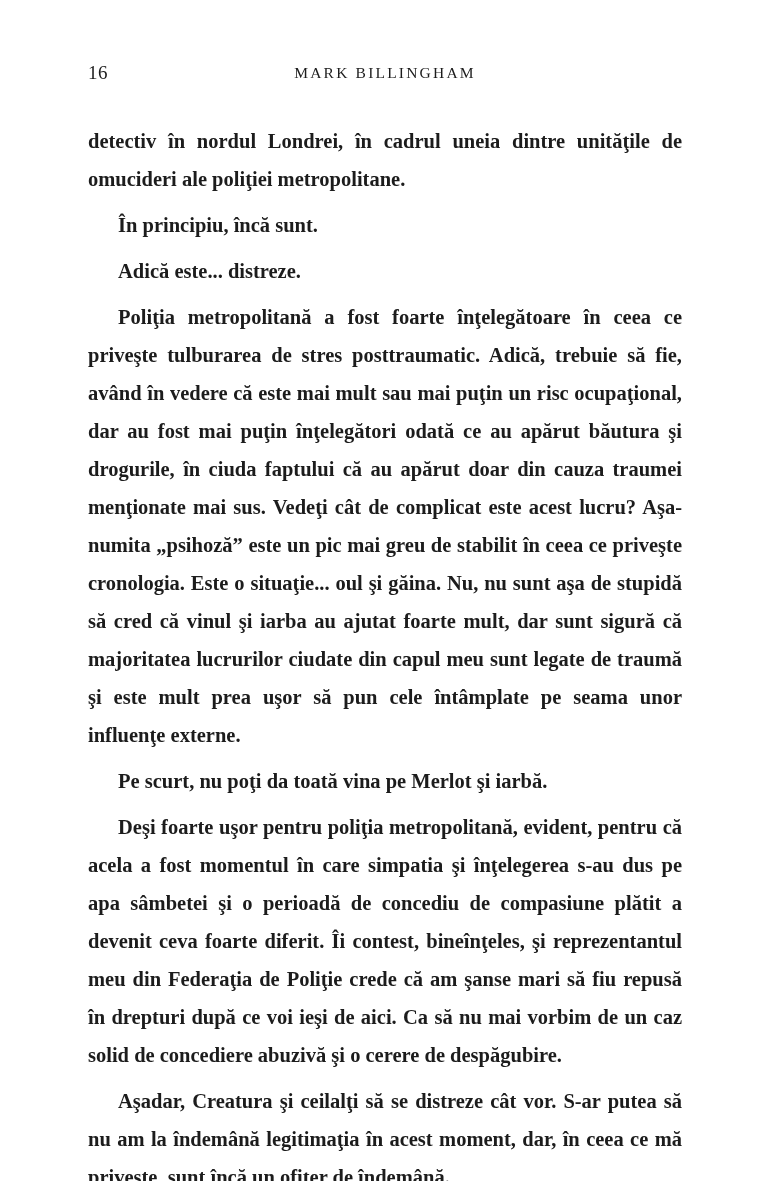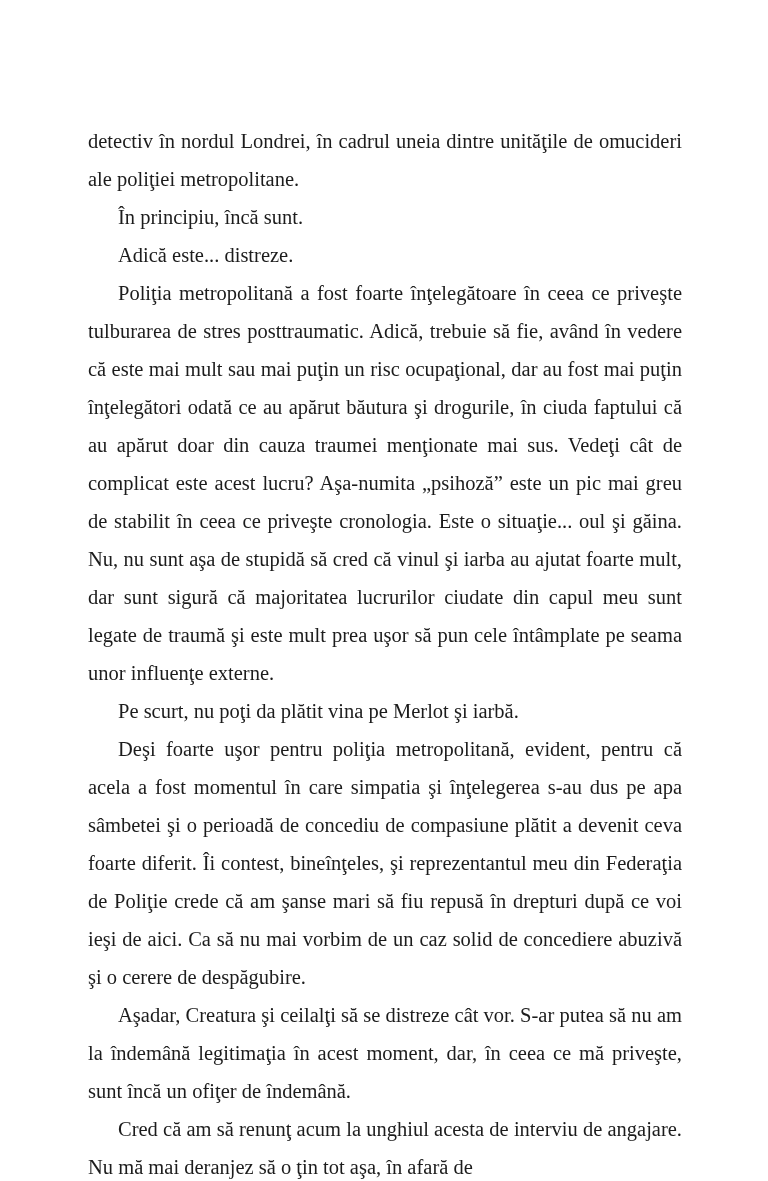--- a/index.html
+++ b/index.html
@@ -48,35 +48,41 @@
     left: 88px;
     width: 594px;
     font-size: 20.5px;
     line-height: 38px;
     text-align: justify;
     color: #1c1c1c;
   }
   .body-text p {
     margin: 0;
     padding: 0;
+    font-weight: bold;
   }
   .body-text p.indent {
     text-indent: 30px;
+    margin-top: 8px;
   }
 </style>
 </head>
 <body>
 
 <div class="page">
 
+  <div class="page-header">
+    <span class="page-number">16</span>
+    <span class="running-head">MARK BILLINGHAM</span>
+  </div>
 
   <div class="body-text">
       <p>detectiv în nordul Londrei, în cadrul uneia dintre unităţile de omucideri ale poliţiei metropolitane.</p>
       <p class="indent">În principiu, încă sunt.</p>
       <p class="indent">Adică este... distreze.</p>
       <p class="indent">Poliţia metropolitană a fost foarte înţelegătoare în ceea ce priveşte tulburarea de stres posttraumatic. Adică, trebuie să fie, având în vedere că este mai mult sau mai puţin un risc ocupaţional, dar au fost mai puţin înţelegători odată ce au apărut băutura şi drogurile, în ciuda faptului că au apărut doar din cauza traumei menţionate mai sus. Vedeţi cât de complicat este acest lucru? Aşa-numita „psihoză” este un pic mai greu de stabilit în ceea ce priveşte cronologia. Este o situaţie... oul şi găina. Nu, nu sunt aşa de stupidă să cred că vinul şi iarba au ajutat foarte mult, dar sunt sigură că majoritatea lucrurilor ciudate din capul meu sunt legate de traumă şi este mult prea uşor să pun cele întâmplate pe seama unor influenţe externe.</p>
-      <p class="indent">Pe scurt, nu poţi da plătit vina pe Merlot şi iarbă.</p>
+      <p class="indent">Pe scurt, nu poţi da toată vina pe Merlot şi iarbă.</p>
       <p class="indent">Deşi foarte uşor pentru poliţia metropolitană, evident, pentru că acela a fost momentul în care simpatia şi înţelegerea s-au dus pe apa sâmbetei şi o perioadă de concediu de compasiune plătit a devenit ceva foarte diferit. Îi contest, bineînţeles, şi reprezentantul meu din Federaţia de Poliţie crede că am şanse mari să fiu repusă în drepturi după ce voi ieşi de aici. Ca să nu mai vorbim de un caz solid de concediere abuzivă şi o cerere de despăgubire.</p>
       <p class="indent">Aşadar, Creatura şi ceilalţi să se distreze cât vor. S-ar putea să nu am la îndemână legitimaţia în acest moment, dar, în ceea ce mă priveşte, sunt încă un ofiţer de îndemână.</p>
       <p class="indent">Cred că am să renunţ acum la unghiul acesta de interviu de angajare. Nu mă mai deranjez să o ţin tot aşa, în afară de</p>
     </div>
 
 </div>
 
 </body></html>

